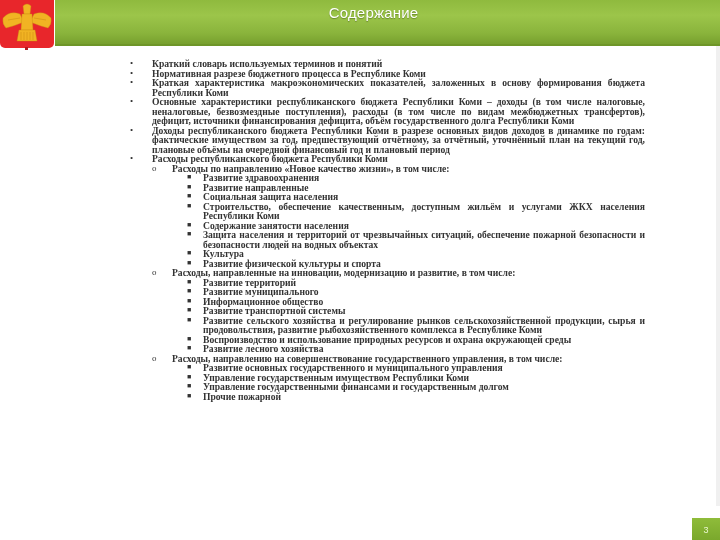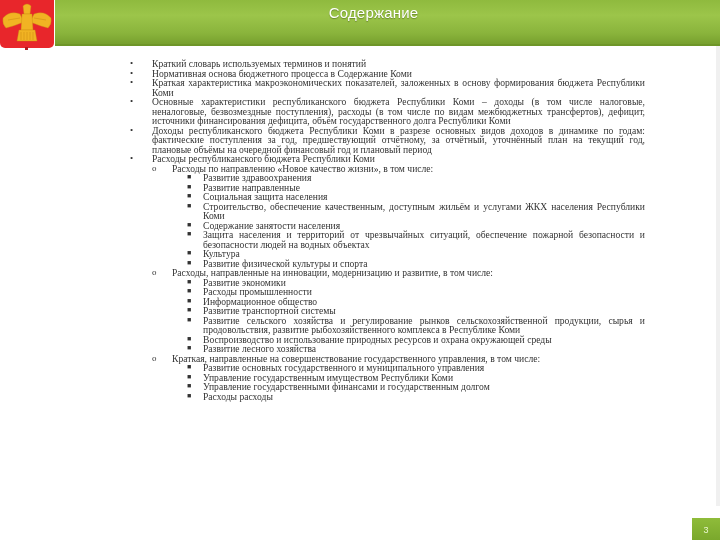--- a/index.html
+++ b/index.html
@@ -45,21 +45,21 @@
     .item { position: relative; }
     .l1 { margin-left: 152px; width: 493px; }
     .l2 { margin-left: 172px; width: 473px; }
     .l3 { margin-left: 203px; width: 442px; }
     .bullet {
       position: absolute; top: 0; font-size: 8px; color: #333;
     }
     .l1 .bullet { left: -22px; font-size: 9px; }
     .l2 .bullet { left: -20px; font-size: 9px; }
     .l3 .bullet { left: -16px; font-size: 7px; }
-    .text { text-align: justify; display: block; }
+    .text { text-align: justify; display: block; font-weight: bold; }
   </style>
 </head>
 <body>
 
 <div class="logo">
   <svg width="54" height="48" viewBox="0 0 54 48">
     <g fill="#f1b323" stroke="#c98a12" stroke-width="0.4">
 
       <path d="M3 18 Q10 10 20 14 L24 22 Q14 26 6 28 Q2 24 3 18 Z"></path>
       <path d="M51 18 Q44 10 34 14 L30 22 Q40 26 48 28 Q52 24 51 18 Z"></path>
@@ -89,33 +89,33 @@
 
 <div class="right-strip"></div>
 
 <div class="content" id="toc">
     <div class="item l1">
       <span class="bullet">•</span>
       <span class="text">Краткий словарь используемых терминов и понятий</span>
     </div>
     <div class="item l1">
       <span class="bullet">•</span>
-      <span class="text">Нормативная основа бюджетного процесса в Содержание Коми</span>
+      <span class="text">Нормативная разрезе бюджетного процесса в Республике Коми</span>
     </div>
     <div class="item l1">
       <span class="bullet">•</span>
       <span class="text">Краткая характеристика макроэкономических показателей, заложенных в основу формирования бюджета Республики Коми</span>
     </div>
     <div class="item l1">
       <span class="bullet">•</span>
       <span class="text">Основные характеристики республиканского бюджета Республики Коми – доходы (в том числе налоговые, неналоговые, безвозмездные поступления), расходы (в том числе по видам межбюджетных трансфертов), дефицит, источники финансирования дефицита, объём государственного долга Республики Коми</span>
     </div>
     <div class="item l1">
       <span class="bullet">•</span>
-      <span class="text">Доходы республиканского бюджета Республики Коми в разрезе основных видов доходов в динамике по годам: фактические поступления за год, предшествующий отчётному, за отчётный, уточнённый план на текущий год, плановые объёмы на очередной финансовый год и плановый период</span>
+      <span class="text">Доходы республиканского бюджета Республики Коми в разрезе основных видов доходов в динамике по годам: фактические имуществом за год, предшествующий отчётному, за отчётный, уточнённый план на текущий год, плановые объёмы на очередной финансовый год и плановый период</span>
     </div>
     <div class="item l1">
       <span class="bullet">•</span>
       <span class="text">Расходы республиканского бюджета Республики Коми</span>
     </div>
     <div class="item l2">
       <span class="bullet">o</span>
       <span class="text">Расходы по направлению «Новое качество жизни», в том числе:</span>
     </div>
     <div class="item l3">
@@ -149,25 +149,25 @@
     <div class="item l3">
       <span class="bullet">■</span>
       <span class="text">Развитие физической культуры и спорта</span>
     </div>
     <div class="item l2">
       <span class="bullet">o</span>
       <span class="text">Расходы, направленные на инновации, модернизацию и развитие, в том числе:</span>
     </div>
     <div class="item l3">
       <span class="bullet">■</span>
-      <span class="text">Развитие экономики</span>
-    </div>
-    <div class="item l3">
-      <span class="bullet">■</span>
-      <span class="text">Расходы промышленности</span>
+      <span class="text">Развитие территорий</span>
+    </div>
+    <div class="item l3">
+      <span class="bullet">■</span>
+      <span class="text">Развитие муниципального</span>
     </div>
     <div class="item l3">
       <span class="bullet">■</span>
       <span class="text">Информационное общество</span>
     </div>
     <div class="item l3">
       <span class="bullet">■</span>
       <span class="text">Развитие транспортной системы</span>
     </div>
     <div class="item l3">
@@ -177,35 +177,35 @@
     <div class="item l3">
       <span class="bullet">■</span>
       <span class="text">Воспроизводство и использование природных ресурсов и охрана окружающей среды</span>
     </div>
     <div class="item l3">
       <span class="bullet">■</span>
       <span class="text">Развитие лесного хозяйства</span>
     </div>
     <div class="item l2">
       <span class="bullet">o</span>
-      <span class="text">Краткая, направленные на совершенствование государственного управления, в том числе:</span>
+      <span class="text">Расходы, направлению на совершенствование государственного управления, в том числе:</span>
     </div>
     <div class="item l3">
       <span class="bullet">■</span>
       <span class="text">Развитие основных государственного и муниципального управления</span>
     </div>
     <div class="item l3">
       <span class="bullet">■</span>
       <span class="text">Управление государственным имуществом Республики Коми</span>
     </div>
     <div class="item l3">
       <span class="bullet">■</span>
       <span class="text">Управление государственными финансами и государственным долгом</span>
     </div>
     <div class="item l3">
       <span class="bullet">■</span>
-      <span class="text">Расходы расходы</span>
+      <span class="text">Прочие пожарной</span>
     </div>
   </div>
 
 <div class="page-badge">
   <span>3</span>
 </div>
 
 </body></html>

